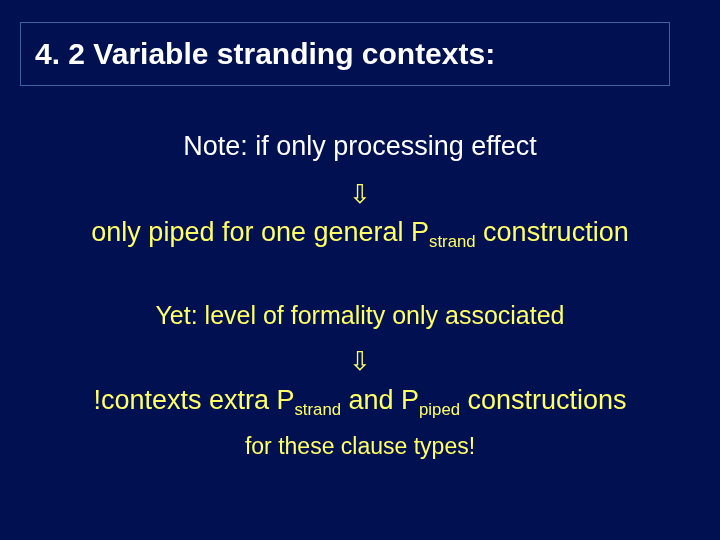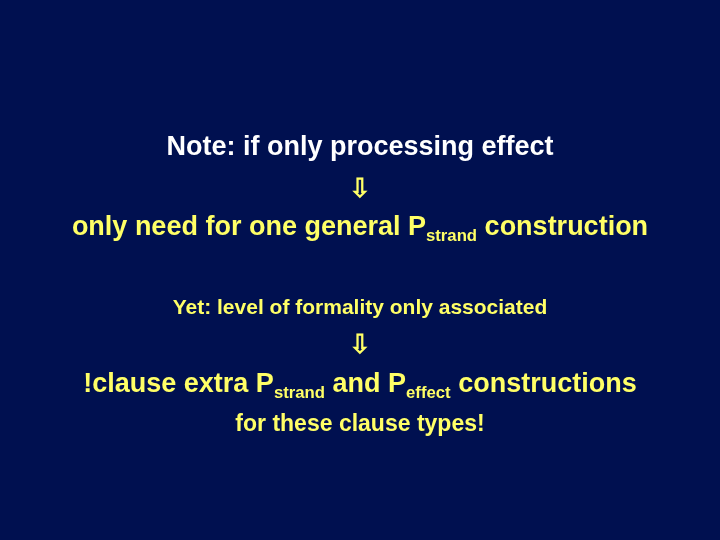--- a/index.html
+++ b/index.html
@@ -35,42 +35,41 @@
     color: #ffffff;
   }
   .content {
     position: absolute;
     top: 130px;
     left: 0;
     width: 720px;
     text-align: center;
   }
   .line {
-    margin: 8px;
+    margin: 14px;
     line-height: 1.25;
-    font-weight: bold;
   }
   .note1 {
     font-size: 27px;
     color: #ffffff;
     margin-top: 0px;
   }
   .arrow {
     font-size: 26px;
     color: #ffff66;
     margin-top: 6px;
     margin-bottom: 6px;
   }
   .need {
     font-size: 27px;
     color: #ffff66;
     margin-top: 2px;
   }
   .yet1 {
-    font-size: 21px;
+    font-size: 25px;
     color: #ffff66;
     margin-top: 50px;
   }
   .yet2 {
     font-size: 27px;
     color: #ffff66;
     margin-top: 0;
   }
   .arrow2 {
     font-size: 26px;
@@ -92,35 +91,38 @@
     font-size: 0.62em;
     vertical-align: sub;
     line-height: 0;
   }
 </style>
 </head>
 <body>
 
 <div class="slide">
 
+  <div class="title-box">
+    <div class="title-text">4. 2 Variable stranding contexts:</div>
+  </div>
 
   <div class="content">
 
     <p class="line note1">Note: if only processing effect</p>
 
     <p class="line arrow">⇩</p>
 
     <p class="line need">
-      <span>only need for one general P</span><sub>strand</sub><span> construction</span>
+      <span>only piped for one general P</span><sub>strand</sub><span> construction</span>
     </p>
 
     <p class="line yet1">Yet: level of formality only associated</p>
 
     <p class="line arrow2">⇩</p>
 
     <p class="line req1">
-      <span>!clause extra P</span><sub>strand</sub><span> and P</span><sub>effect</sub><span> constructions</span>
+      <span>!contexts extra P</span><sub>strand</sub><span> and P</span><sub>piped</sub><span> constructions</span>
     </p>
     <p class="line req2">for these clause types!</p>
 
   </div>
 
 </div>
 
 </body></html>

